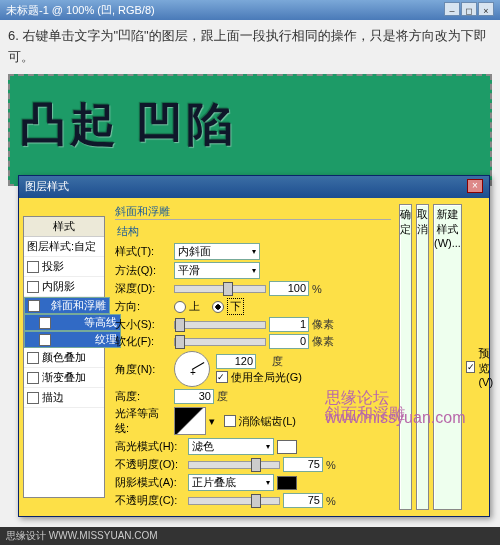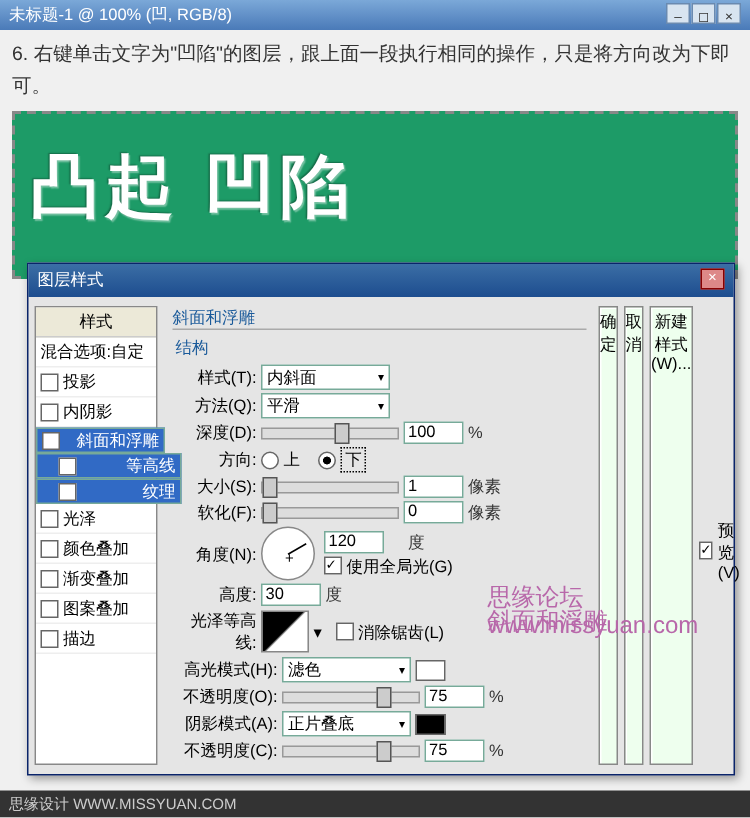--- a/index.html
+++ b/index.html
@@ -2,42 +2,42 @@
 <html><head>
 <meta charset="utf-8">
 <style>
 body{margin:0;font-family:"Microsoft YaHei","SimSun",sans-serif;font-size:11px;background:#fff;width:500px;height:545px;overflow:hidden;position:relative}
 .outer{background:#f0f0f0;width:500px;height:545px}
 .doc-title{background:linear-gradient(#7ba8d8,#4a7ab8);color:#fff;padding:2px 6px;height:16px;line-height:16px;display:flex;justify-content:space-between}
 .doc-title .ctrl{display:flex;gap:1px}
 .doc-title .ctrl span{width:14px;height:12px;background:#d8e4f0;color:#333;text-align:center;font-size:9px;cursor:pointer;border:1px solid #6a8ab0}
 .instr{padding:6px 8px;font-size:13px;line-height:1.6;color:#333}
 .canvas{margin:0 8px;border:2px dashed #888;background:#1d9b67;height:108px;position:relative}
-.emboss-text{font-size:46px;font-weight:bold;color:#ffffff;text-shadow:-1px -1px 1px rgba(0,0,0,.3),1px 1px 1px rgba(255,255,255,.4);padding:18px 10px;letter-spacing:4px}
-.dialog{position:absolute;left:18px;top:175px;width:470px;background:#e5e5e5;border:1px solid #0a246a;box-shadow:2px 2px 6px rgba(0,0,0,.4)}
+.emboss-text{font-size:46px;font-weight:bold;color:#0f172a;text-shadow:-1px -1px 1px rgba(0,0,0,.3),1px 1px 1px rgba(255,255,255,.4);padding:18px 10px;letter-spacing:4px}
+.dialog{position:absolute;left:18px;top:175px;width:470px;background:#fde047;border:1px solid #0a246a;box-shadow:2px 2px 6px rgba(0,0,0,.4)}
 .dlg-title{background:linear-gradient(#3b6ea5,#1d4d8f);color:#fff;padding:3px 6px;height:16px;display:flex;justify-content:space-between}
 .dlg-title .x{width:14px;height:12px;background:#d88;color:#fff;text-align:center;font-size:10px;border:1px solid #800;cursor:pointer}
 .dlg-body{display:flex}
-.styles{width:80px;border:1px solid #888;margin:6px 4px;background:#fff}
+.styles{width:80px;border:1px solid #888;margin:18px 4px;background:#fff}
 .sh{background:#ece9d8;padding:2px 4px;border-bottom:1px solid #ccc;text-align:center}
 .srow{padding:2px 3px;display:flex;align-items:center;gap:3px;border-bottom:1px solid #eee}
 .srow.sel{background:#316ac5;color:#fff}
 .srow.ind{padding-left:14px}
 .cb{width:10px;height:10px;border:1px solid #666;background:#fff;display:inline-block}
 .cb.on::after{content:"✓";font-size:9px;position:relative;top:-2px;left:0}
 .mid{flex:1;padding:6px 6px}
 .grp-t{color:#1a5a9a;border-bottom:1px solid #aaa;margin-bottom:4px}
 .sub-t{color:#1a5a9a;margin:2px 0 4px 2px}
 .row{display:flex;align-items:center;margin:2px 0;gap:3px}
-.lbl{width:56px;text-align:right}
+.lbl{width:56px;text-align:left}
 .sel{border:1px solid #7a9;background:#fff;padding:0 3px;width:78px;height:15px;display:flex;justify-content:space-between;align-items:center}
 .sel .dd{font-size:8px}
 .slider{width:90px;height:6px;background:#ddd;border:1px solid #999;position:relative}
 .slider .th{position:absolute;width:8px;height:12px;background:#ccc;border:1px solid #555;top:-4px}
-.num{border:1px solid #7a9;background:#fff;width:34px;height:13px;padding:0 2px}
+.num{border:1px solid #7a9;background:#fff;width:34px;height:13px;text-align:right;padding:0 2px}
 .unit{color:#333}
 .radio{width:10px;height:10px;border:1px solid #666;border-radius:50%;display:inline-block;background:#fff}
 .radio.on{background:radial-gradient(#000 0 35%,#fff 40%)}
 .angle{width:34px;height:34px;border:1px solid #888;border-radius:50%;background:#fff;position:relative}
 .angle::after{content:"";position:absolute;width:14px;height:1px;background:#000;left:17px;top:17px;transform-origin:left;transform:rotate(-30deg)}
 .angle .cross{position:absolute;left:15px;top:15px;font-size:10px}
 .swatch{width:18px;height:12px;border:1px solid #666;display:inline-block}
 .curve{width:30px;height:26px;border:1px solid #888;background:linear-gradient(135deg,#000 0 48%,#fff 52%)}
 .btns{width:84px;padding:6px 6px 6px 2px;display:flex;gap:4px}
 .btn{border:1px solid #888;background:#efe;padding:2px 0;text-align:center;cursor:pointer;box-shadow:1px 1px 0 #fff inset}
@@ -68,21 +68,21 @@
 
 <div class="dialog">
   <div class="dlg-title">
     <span>图层样式</span>
     <span class="x">×</span>
   </div>
   <div class="dlg-body">
     <div class="styles">
       <div class="sh">样式</div>
       <div class="srow">
-          <span>混合选项:自定</span>
+          <span>图层样式:自定</span>
         </div>
       <div id="style-rows">
           <div class="srow">
             <span class="cb"></span>
             <span>投影</span>
           </div>
           <div class="srow">
             <span class="cb"></span>
             <span>内阴影</span>
           </div>
@@ -93,33 +93,25 @@
           <div class="srow sel ind">
             <span class="cb"></span>
             <span>等高线</span>
           </div>
           <div class="srow sel ind">
             <span class="cb"></span>
             <span>纹理</span>
           </div>
           <div class="srow">
             <span class="cb"></span>
-            <span>光泽</span>
-          </div>
-          <div class="srow">
-            <span class="cb"></span>
             <span>颜色叠加</span>
           </div>
           <div class="srow">
             <span class="cb"></span>
             <span>渐变叠加</span>
-          </div>
-          <div class="srow">
-            <span class="cb"></span>
-            <span>图案叠加</span>
           </div>
           <div class="srow">
             <span class="cb"></span>
             <span>描边</span>
           </div>
         </div>
     </div>
     <div class="mid">
       <div class="grp-t">斜面和浮雕</div>
       <div class="sub-t">结构</div>

